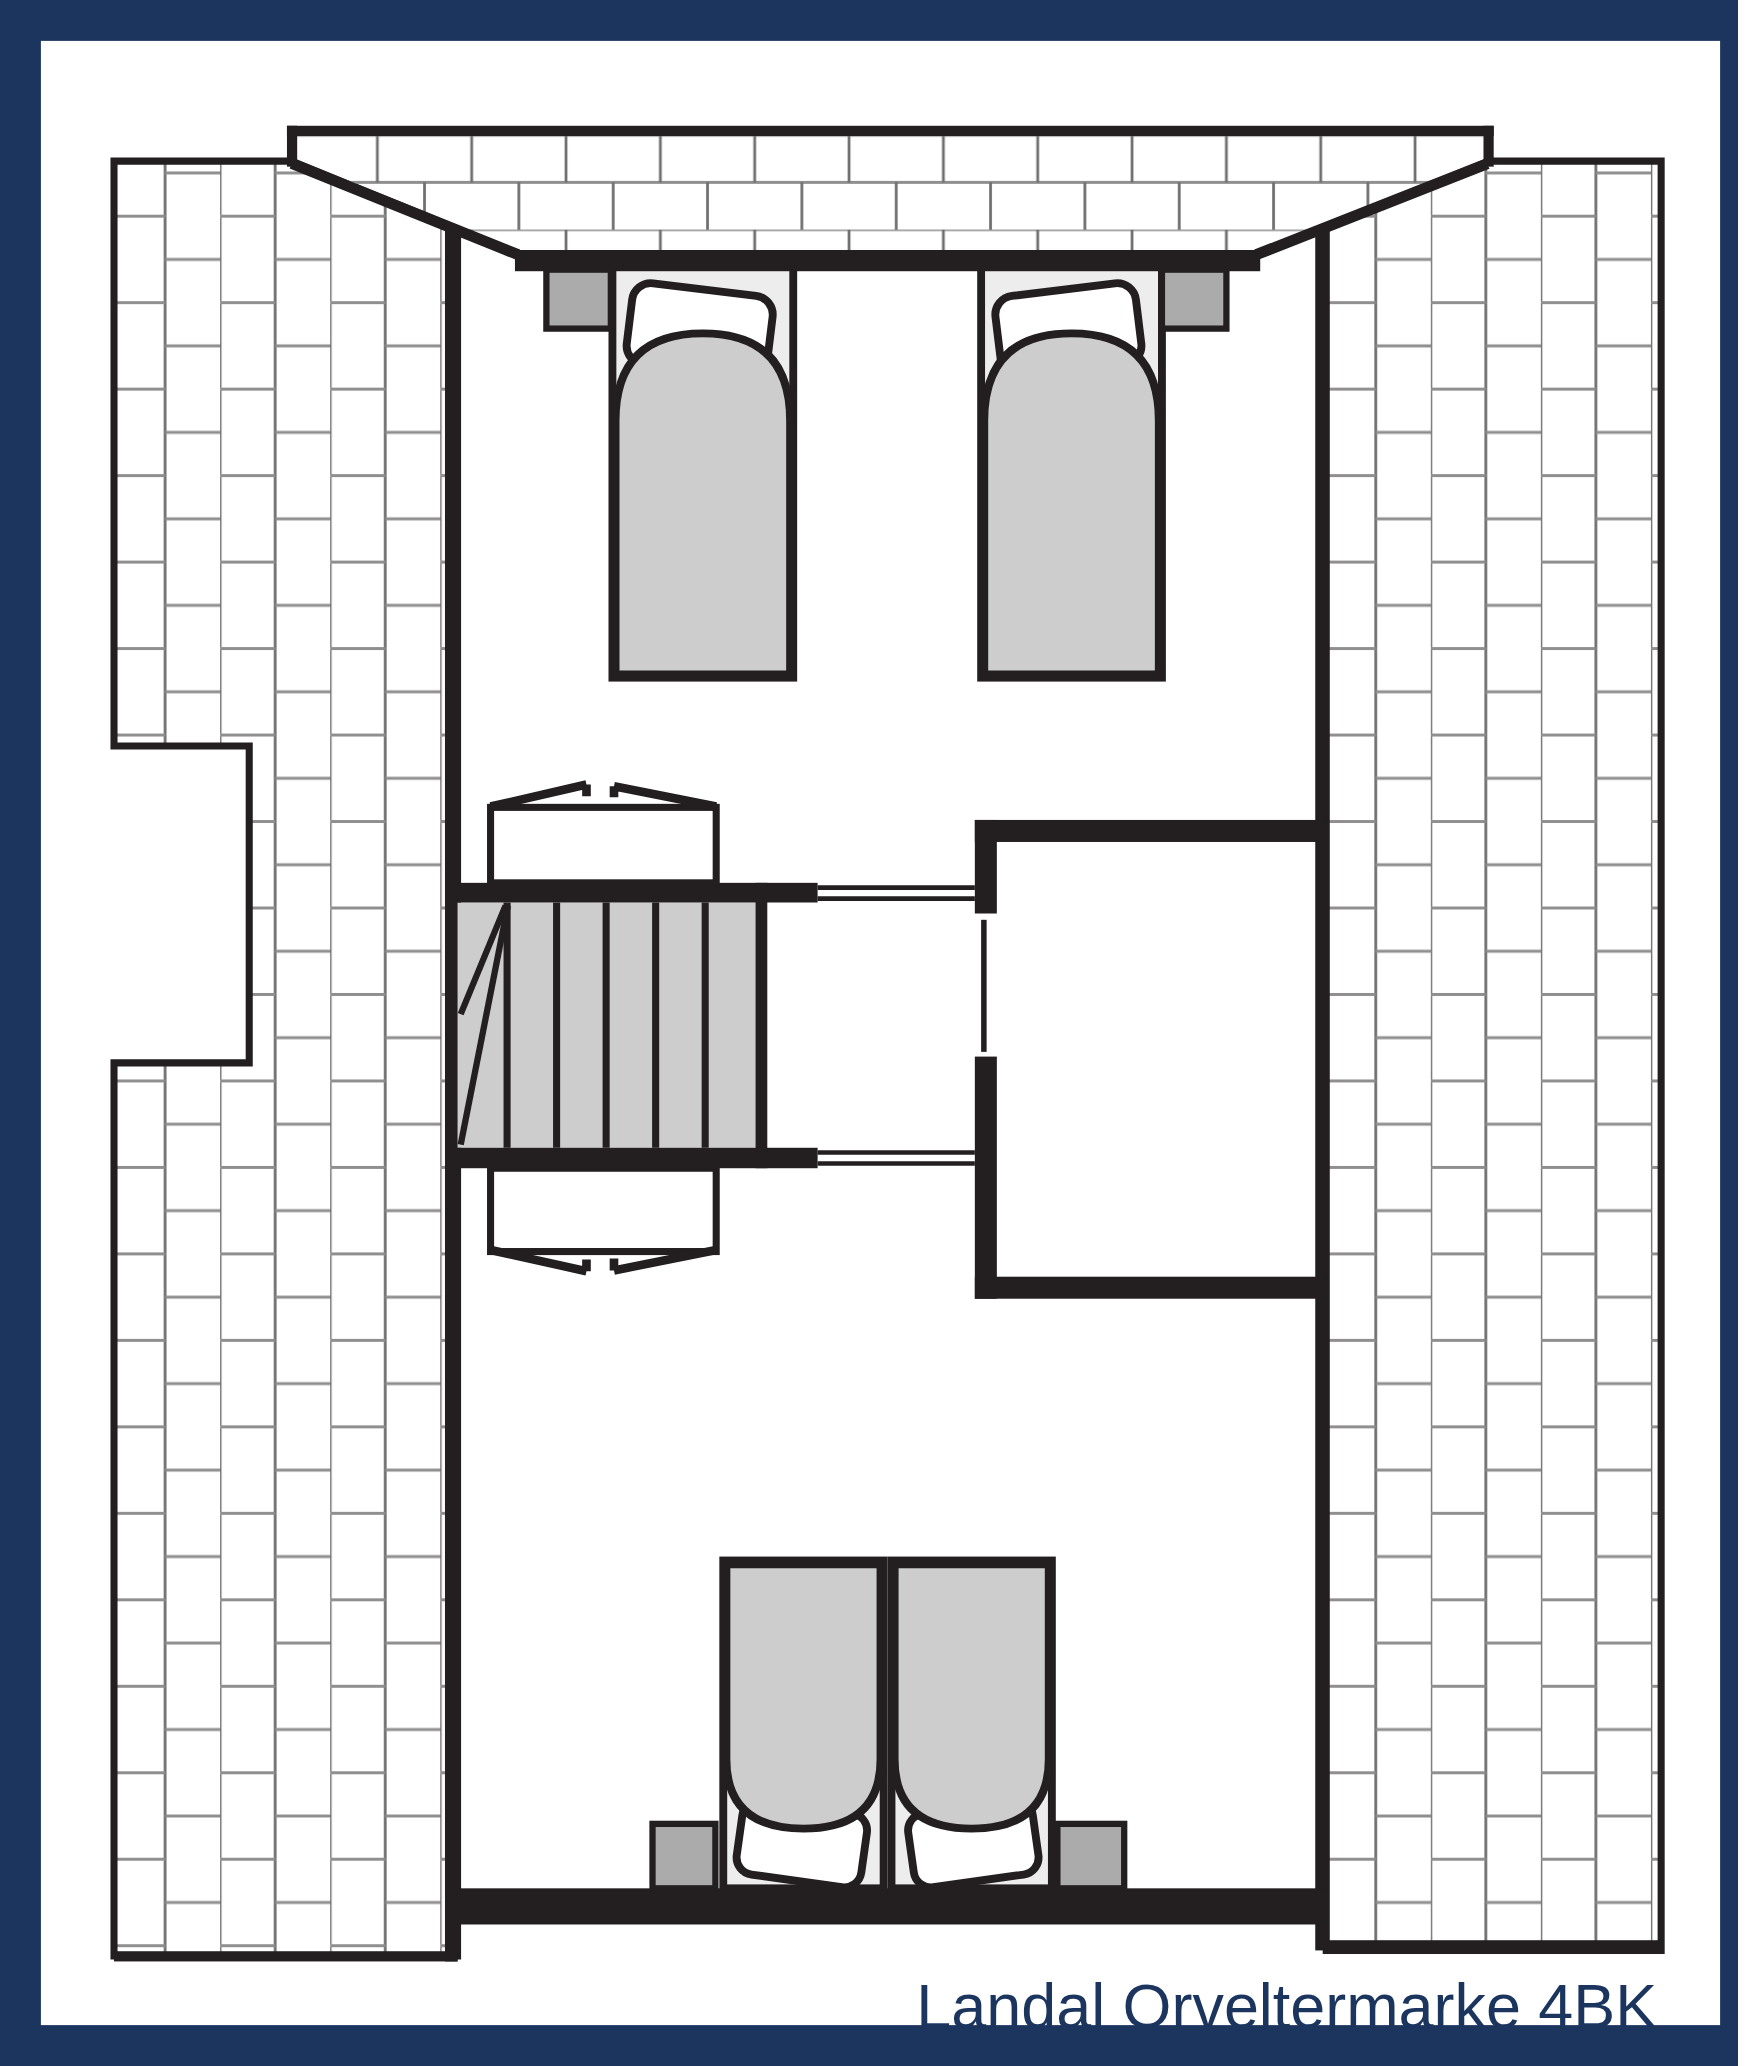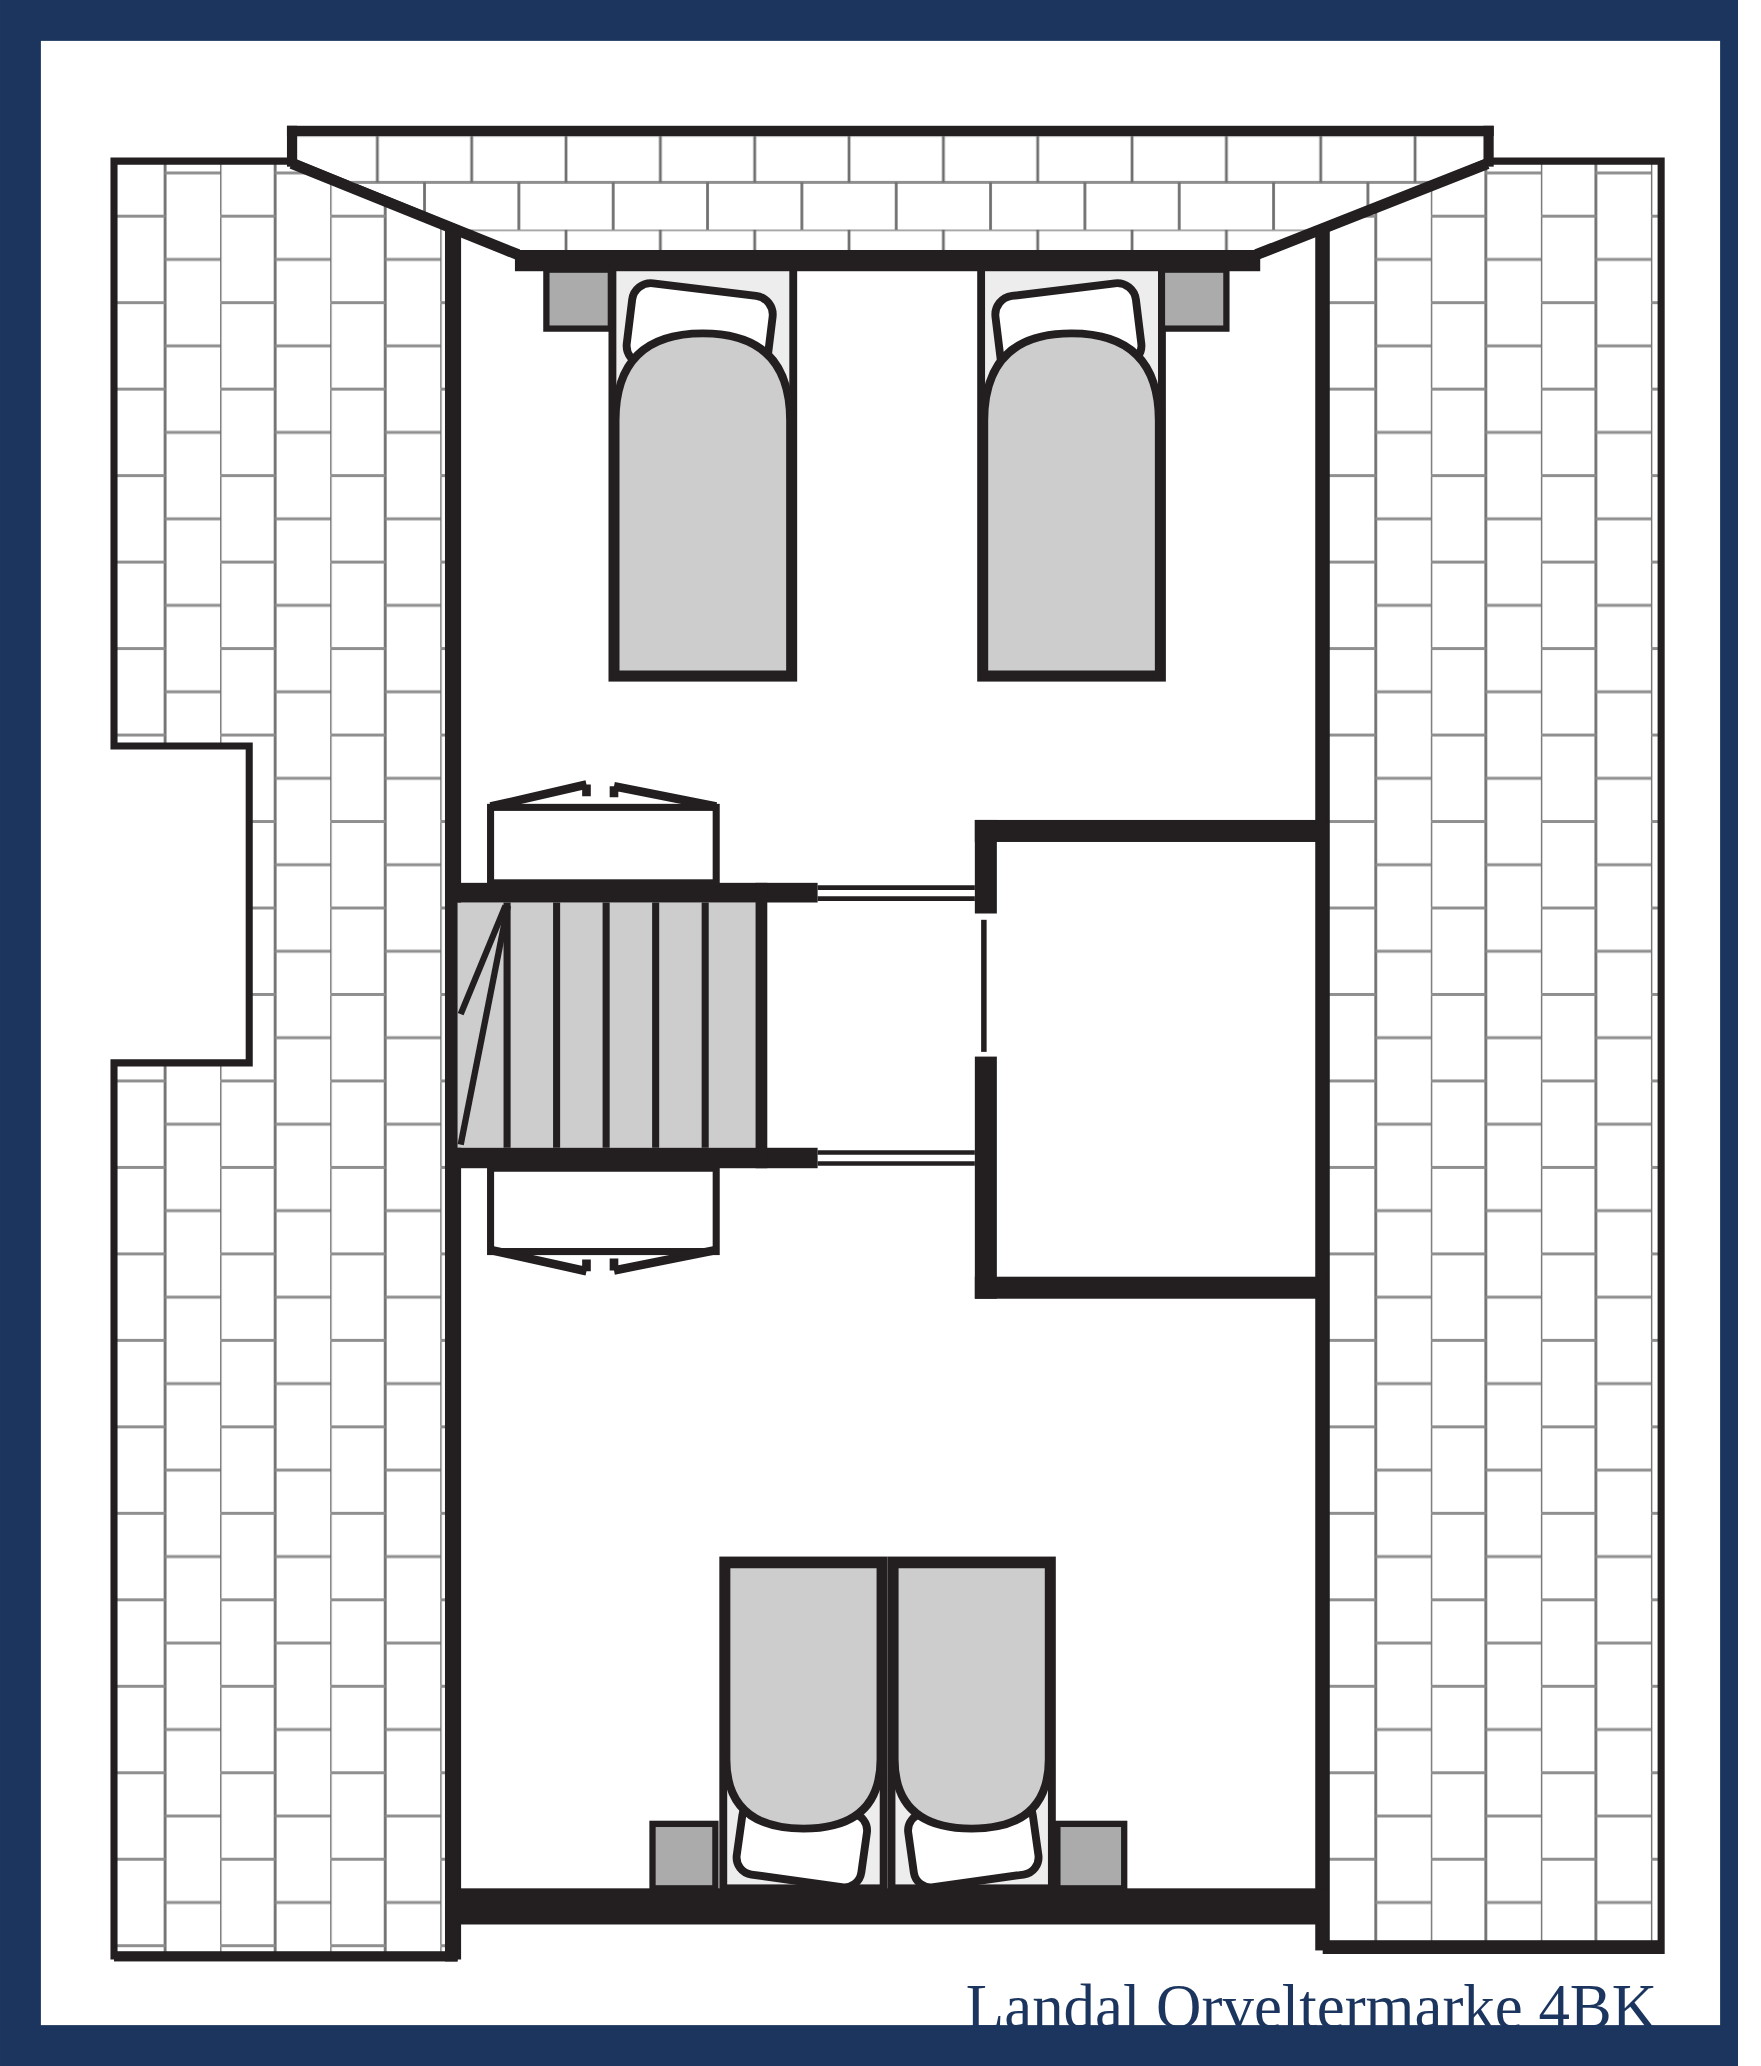--- a/index.html
+++ b/index.html
@@ -1,17 +1,17 @@
 <!DOCTYPE html>
 <html style="--navy: #1b355e; --ink: #231f20; --paper: #ffffff; --duvet: #cdcdcd; --mattress: #ededed; --stand: #ababab; --jointv: #6e6e6e; --jointh: #8f8f8f;font-size:12.6px"><head>
 <meta charset="utf-8">
 <style>
   html,body{margin:0;padding:0;background:#fff;}
   .page{position:relative;width:1738px;height:2066px;background:var(--paper,#fff);overflow:hidden;
-        font-family:Liberation Serif, serif;text-align:right;}
+        font-family:Liberation Sans, sans-serif;text-align:right;}
   svg{display:block;width:1761px;height:2066px;}
 
   
   .wall{fill:var(--ink);stroke:none;}
   .ink-line{stroke:var(--ink);fill:none;}
 
   
   .masonry-v{fill:url(#vbrick);stroke:var(--ink);stroke-width:9;}
   .band-fill{fill:url(#hbrick);stroke:none;}
   .jv{stroke:var(--jointv);stroke-width:3.5;fill:none;}

